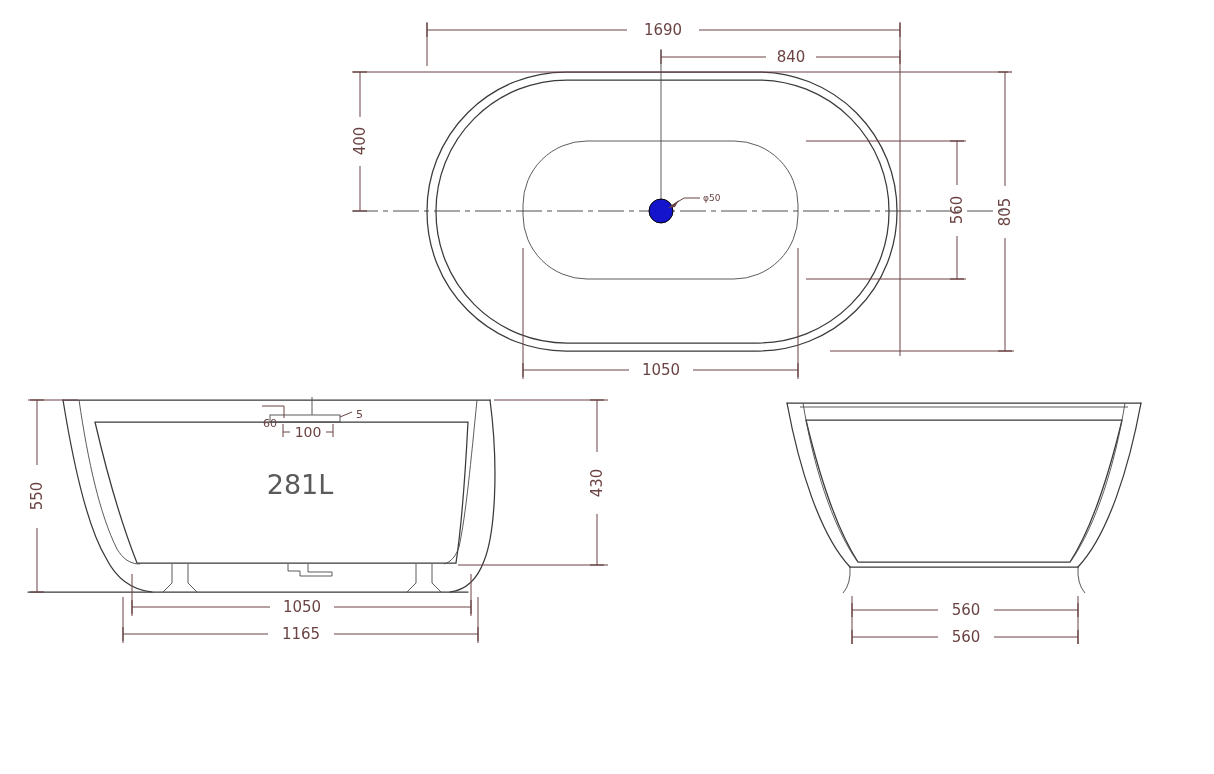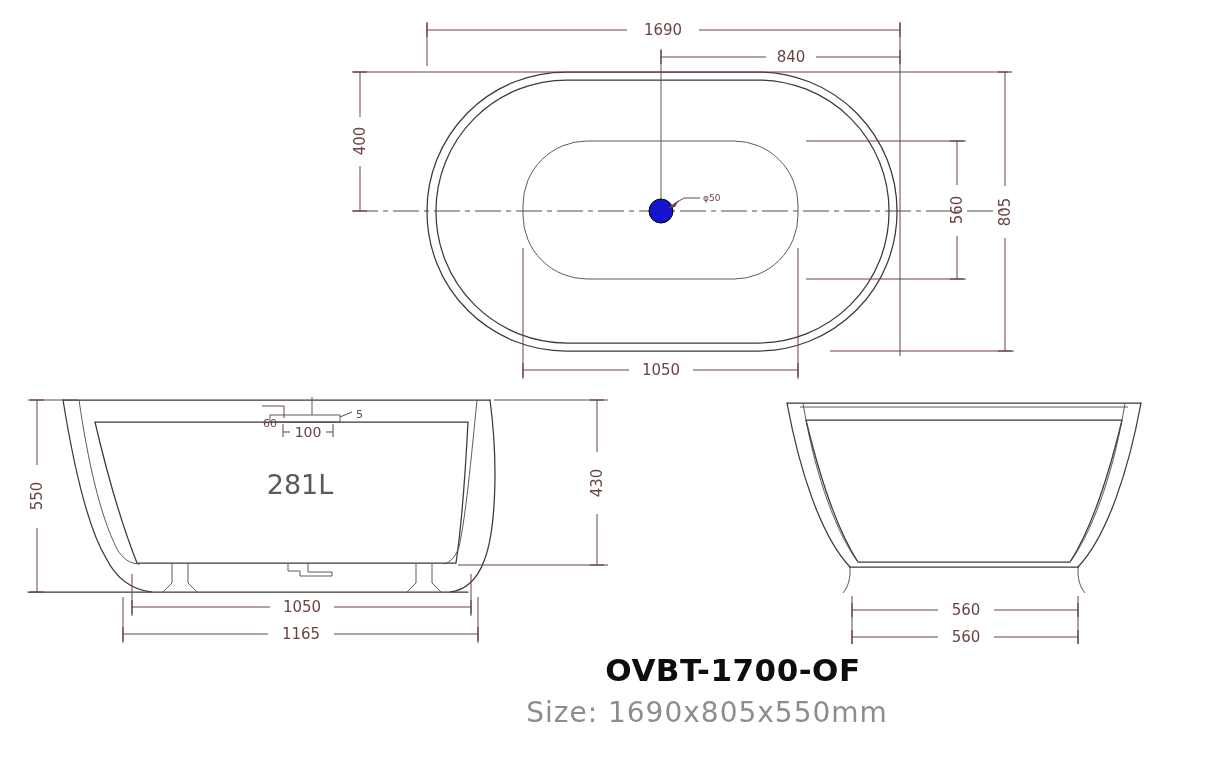--- a/index.html
+++ b/index.html
@@ -223,16 +223,14 @@
     <g>
       <line x1="852" y1="637" x2="938" y2="637" class="dim"></line>
       <line x1="994" y1="637" x2="1078" y2="637" class="dim"></line>
       <line x1="852" y1="630" x2="852" y2="644" class="dimtick"></line>
       <line x1="1078" y1="630" x2="1078" y2="644" class="dimtick"></line>
       <text x="966" y="637" class="dimtext">560</text>
     </g>
   </g>
 </svg>
 
-<div class="title">OVBT-1700-OF</div>
-<div class="subtitle">Size: 1690x805x550mm</div>
 
 </div>
 
 </body></html>

